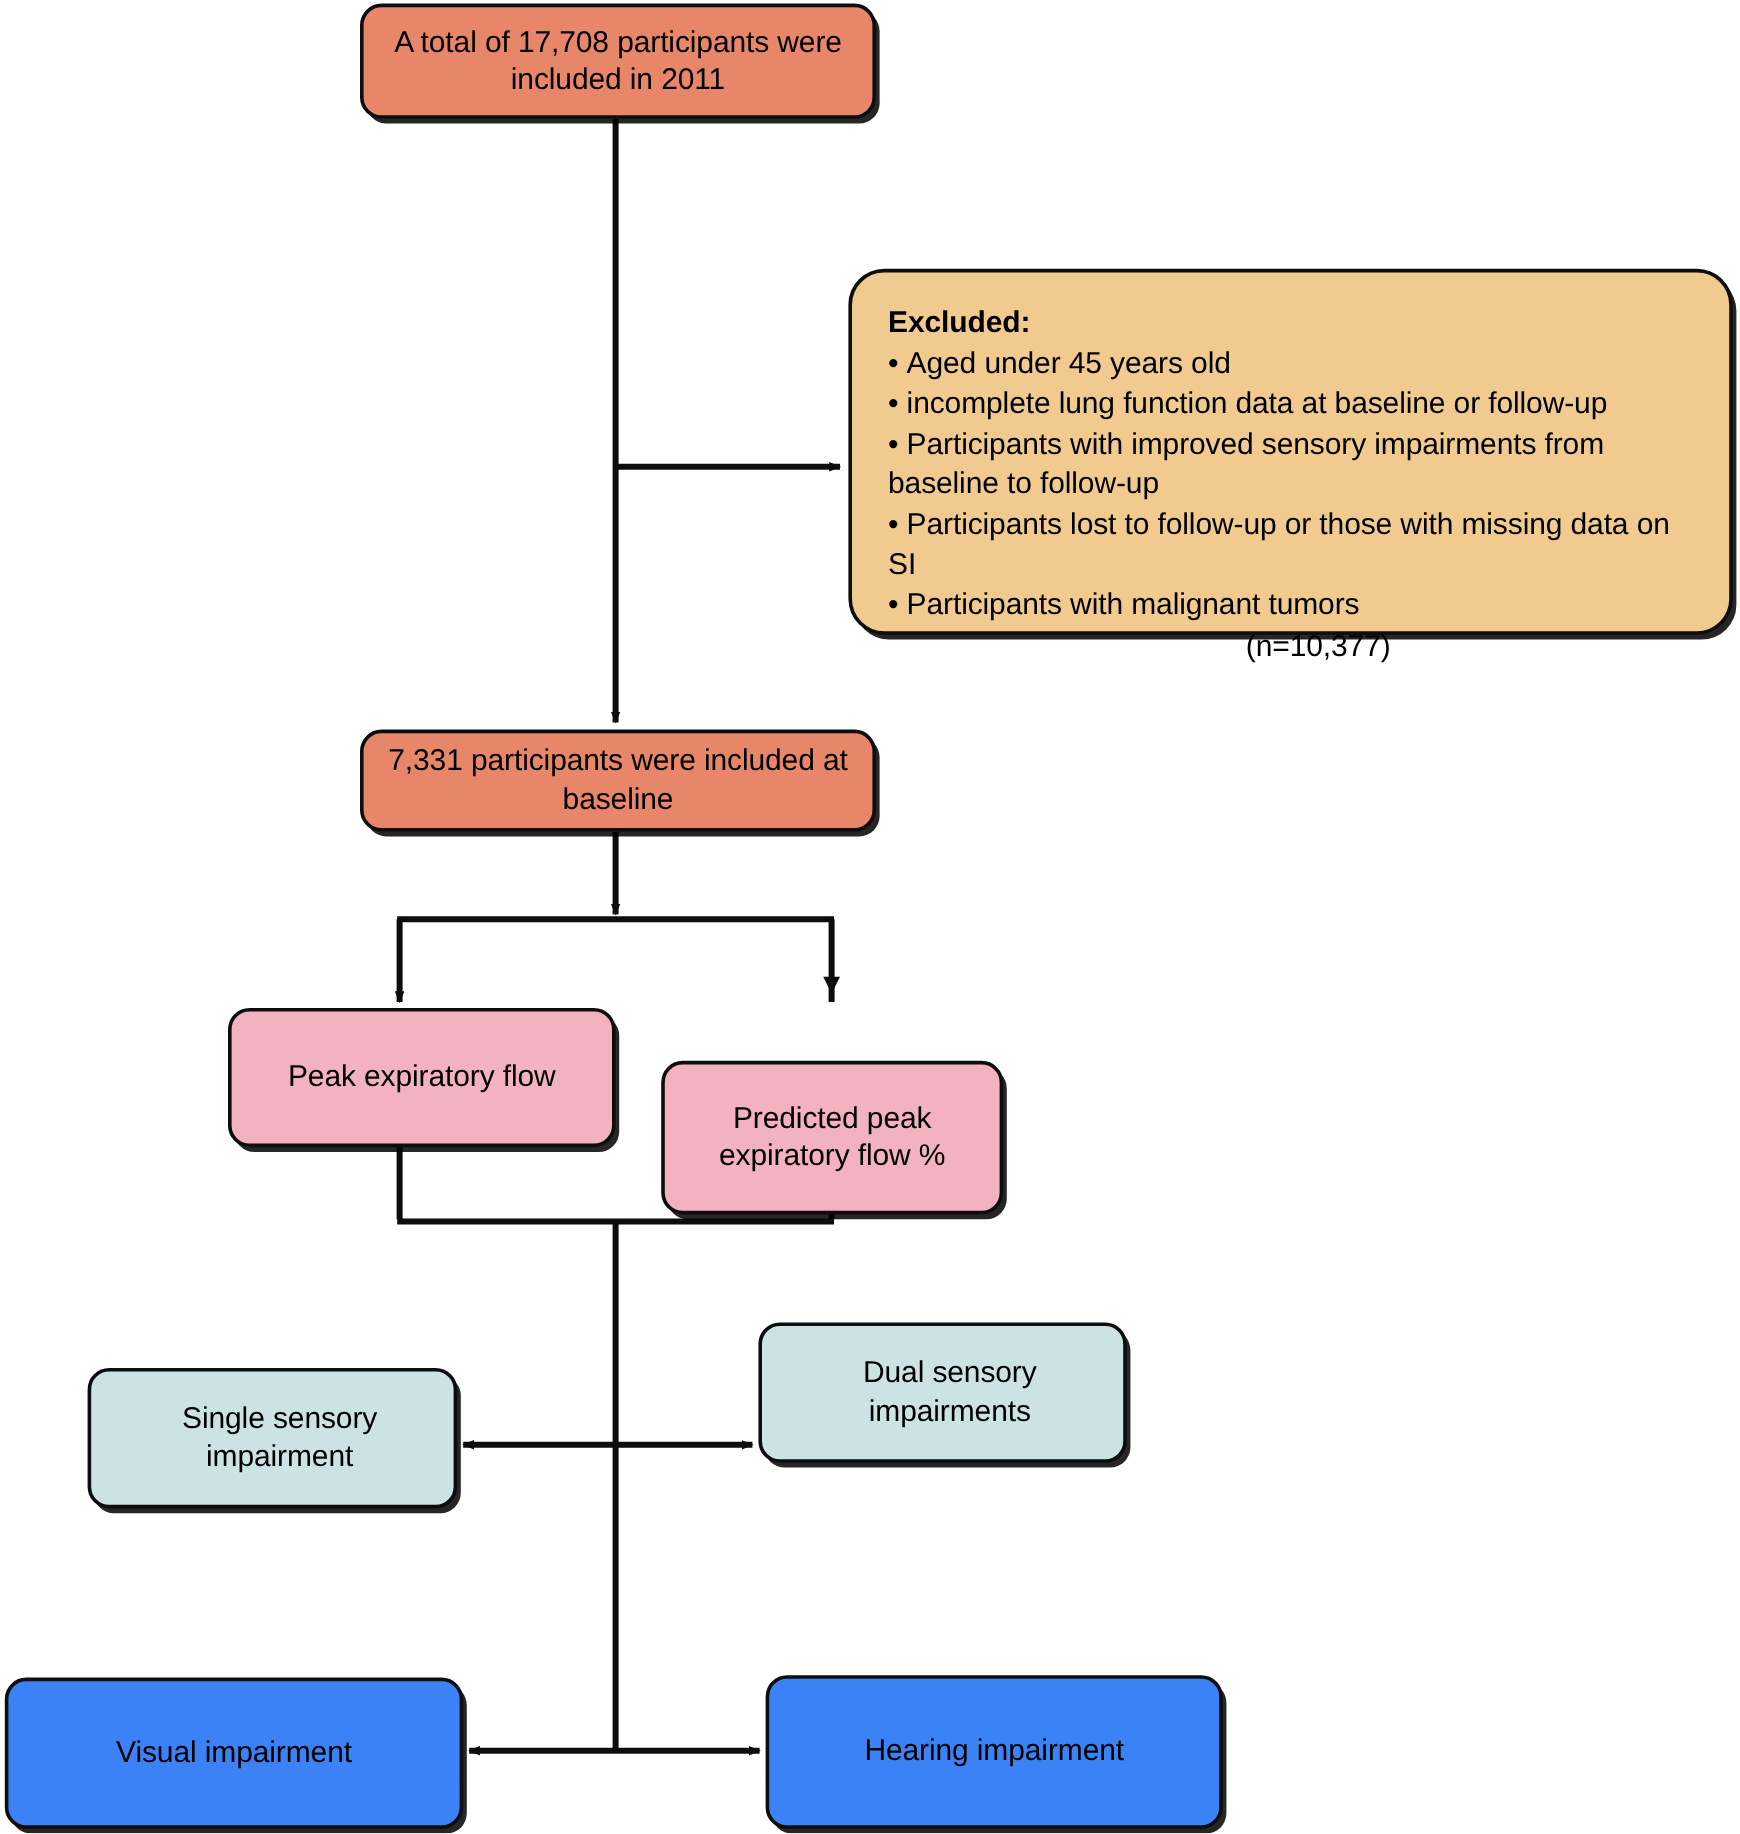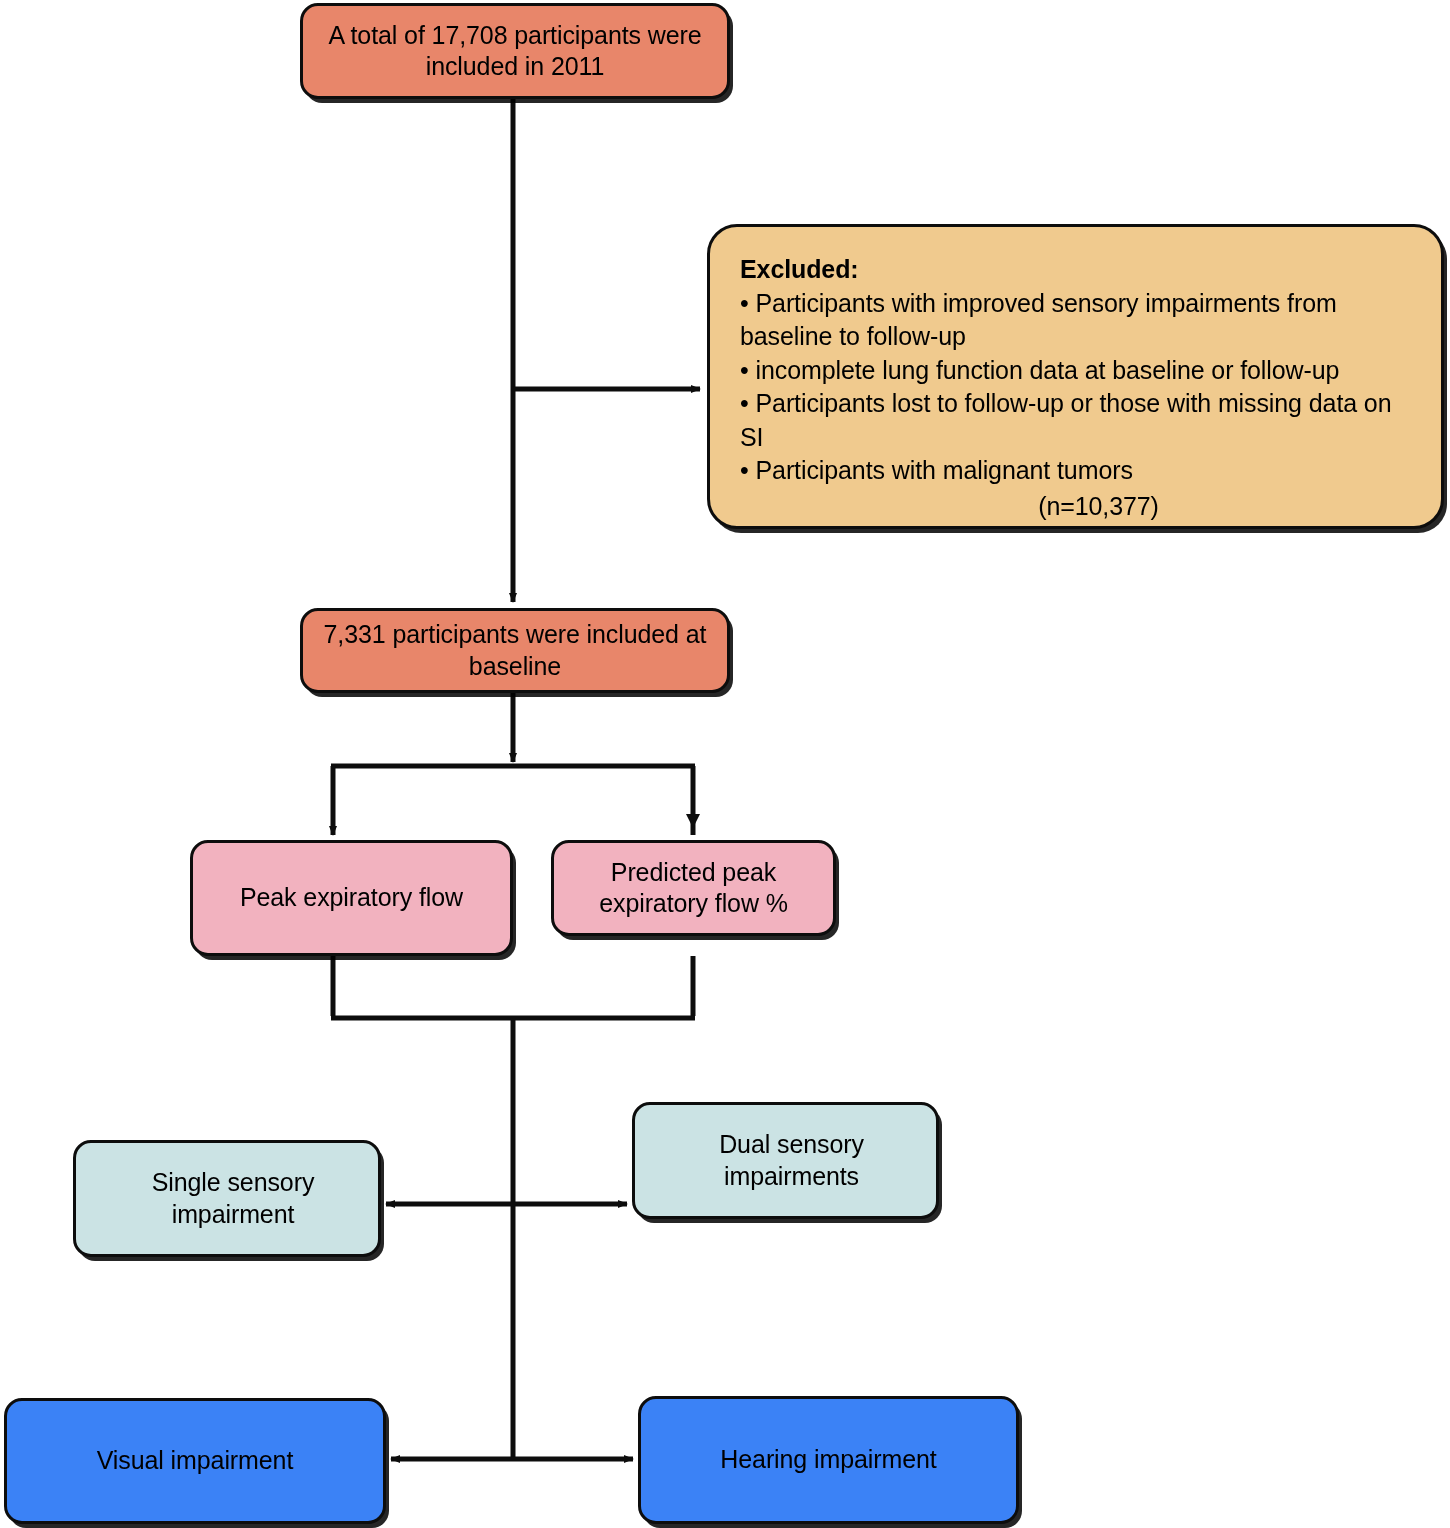--- a/index.html
+++ b/index.html
@@ -47,21 +47,21 @@
   .node-pink   { background: #f2b2bf; }
   .node-blue   { background: #cbe3e4; padding-left: 26px; }
   .node-green  { background: #3b82f6; }
 
   #node-total     { left: 300px;  top: 3px;    width: 430px;  height: 96px; text-align: center; }
   #node-excluded  { left: 707px;  top: 224px;  width: 737px;  height: 305px;
                     border-radius: 30px; align-items: flex-start; justify-content: flex-start;
                     padding: 26px 24px 32px 30px; }
   #node-baseline  { left: 300px;  top: 608px;  width: 430px;  height: 85px; }
   #node-pef       { left: 190px;  top: 840px;  width: 323px;  height: 116px; }
-  #node-pefpct    { left: 551px;  top: 840px;  width: 285px;  height: 96px; }
+  #node-pefpct    { left: 551px;  top: 884px;  width: 285px;  height: 128px; }
   #node-single    { left: 73px;   top: 1140px; width: 308px;  height: 117px; }
   #node-dual      { left: 632px;  top: 1102px; width: 307px;  height: 117px; }
   #node-visual    { left: 4px;    top: 1398px; width: 382px;  height: 126px; }
   #node-hearing   { left: 638px;  top: 1396px; width: 381px;  height: 128px; }
 
   .excluded-body {
     font-size: 25px;
     line-height: 1.34;
     text-align: left;
     width: 100%;
@@ -128,22 +128,23 @@
   </svg>
 
   <div class="node node-orange" id="node-total">
     <span class="node-label">A total of 17,708 participants were included in 2011</span>
   </div>
 
   <div class="node node-tan" id="node-excluded">
     <div class="excluded-body">
       <span class="excluded-title">Excluded:</span>
       <ul class="excluded-list">
+        <li>Aged under 45 years old</li>
+        <li>incomplete lung function data at baseline or follow-up</li>
         <li>Participants with improved sensory impairments from baseline to follow-up</li>
-        <li>incomplete lung function data at baseline or follow-up</li>
         <li>Participants lost to follow-up or those with missing data on SI</li>
         <li>Participants with malignant tumors</li>
       </ul>
       <span class="excluded-count">(n=10,377)</span>
     </div>
   </div>
 
   <div class="node node-orange" id="node-baseline">
     <span class="node-label">7,331 participants were included at baseline</span>
   </div>

